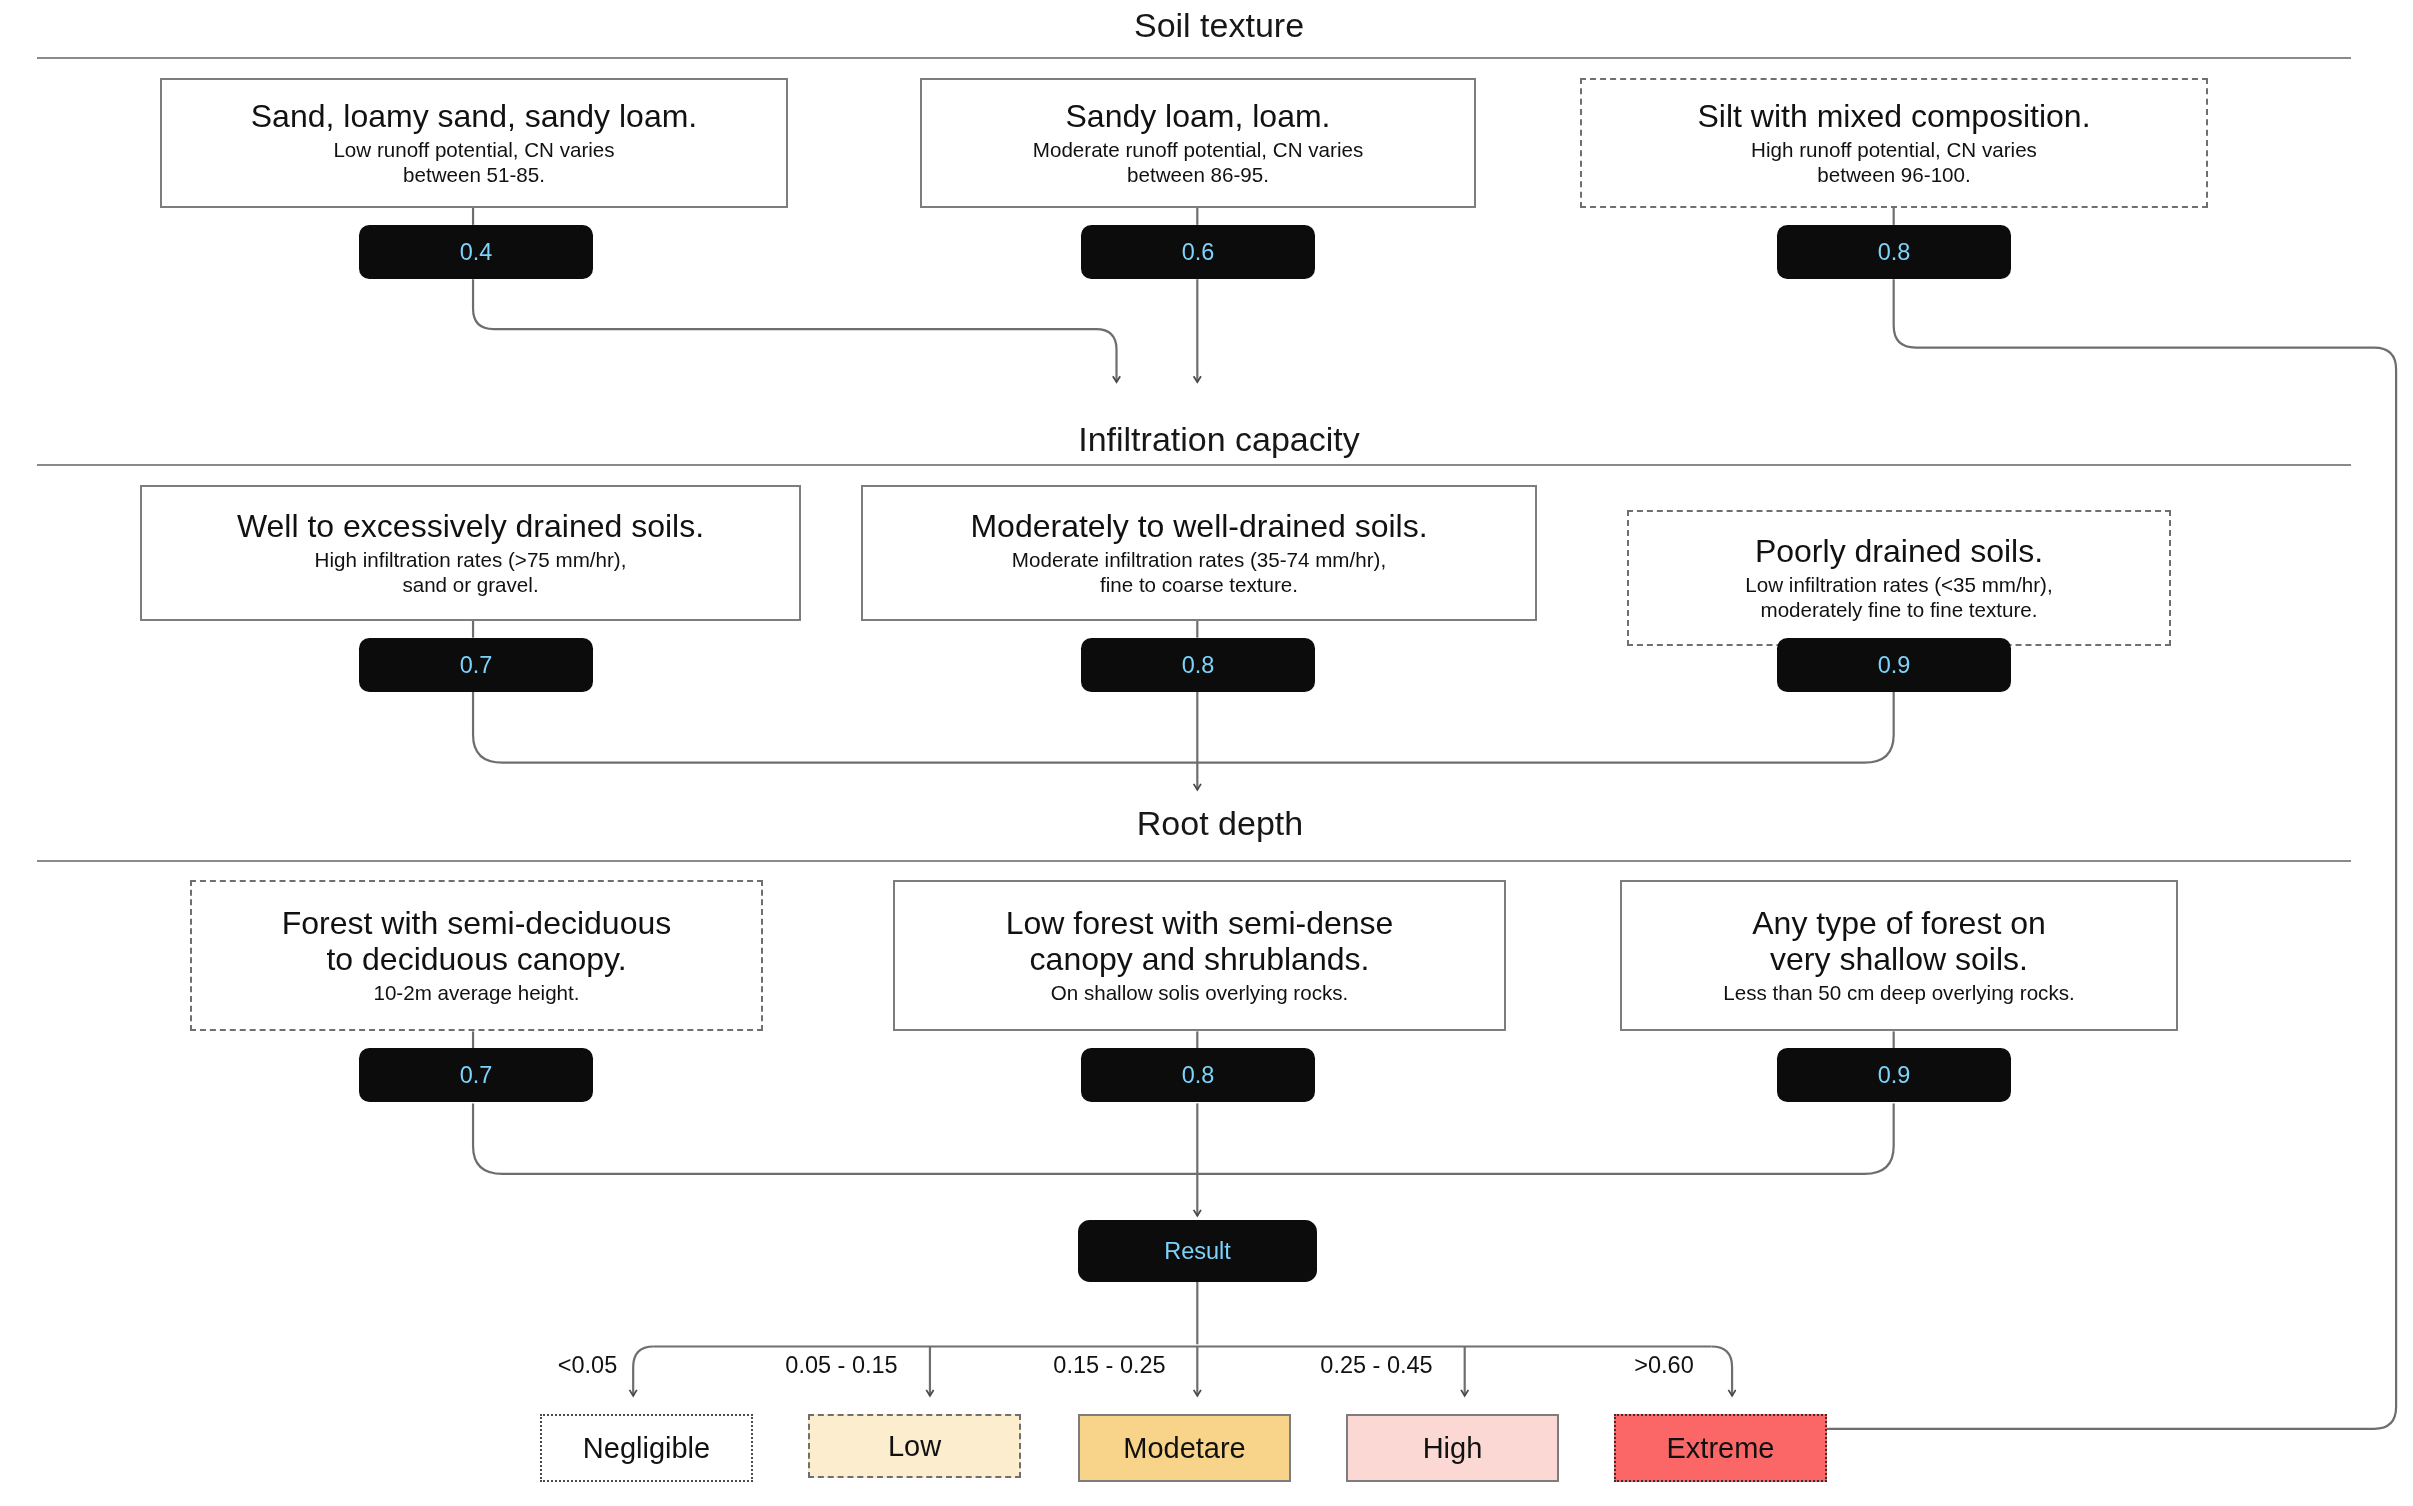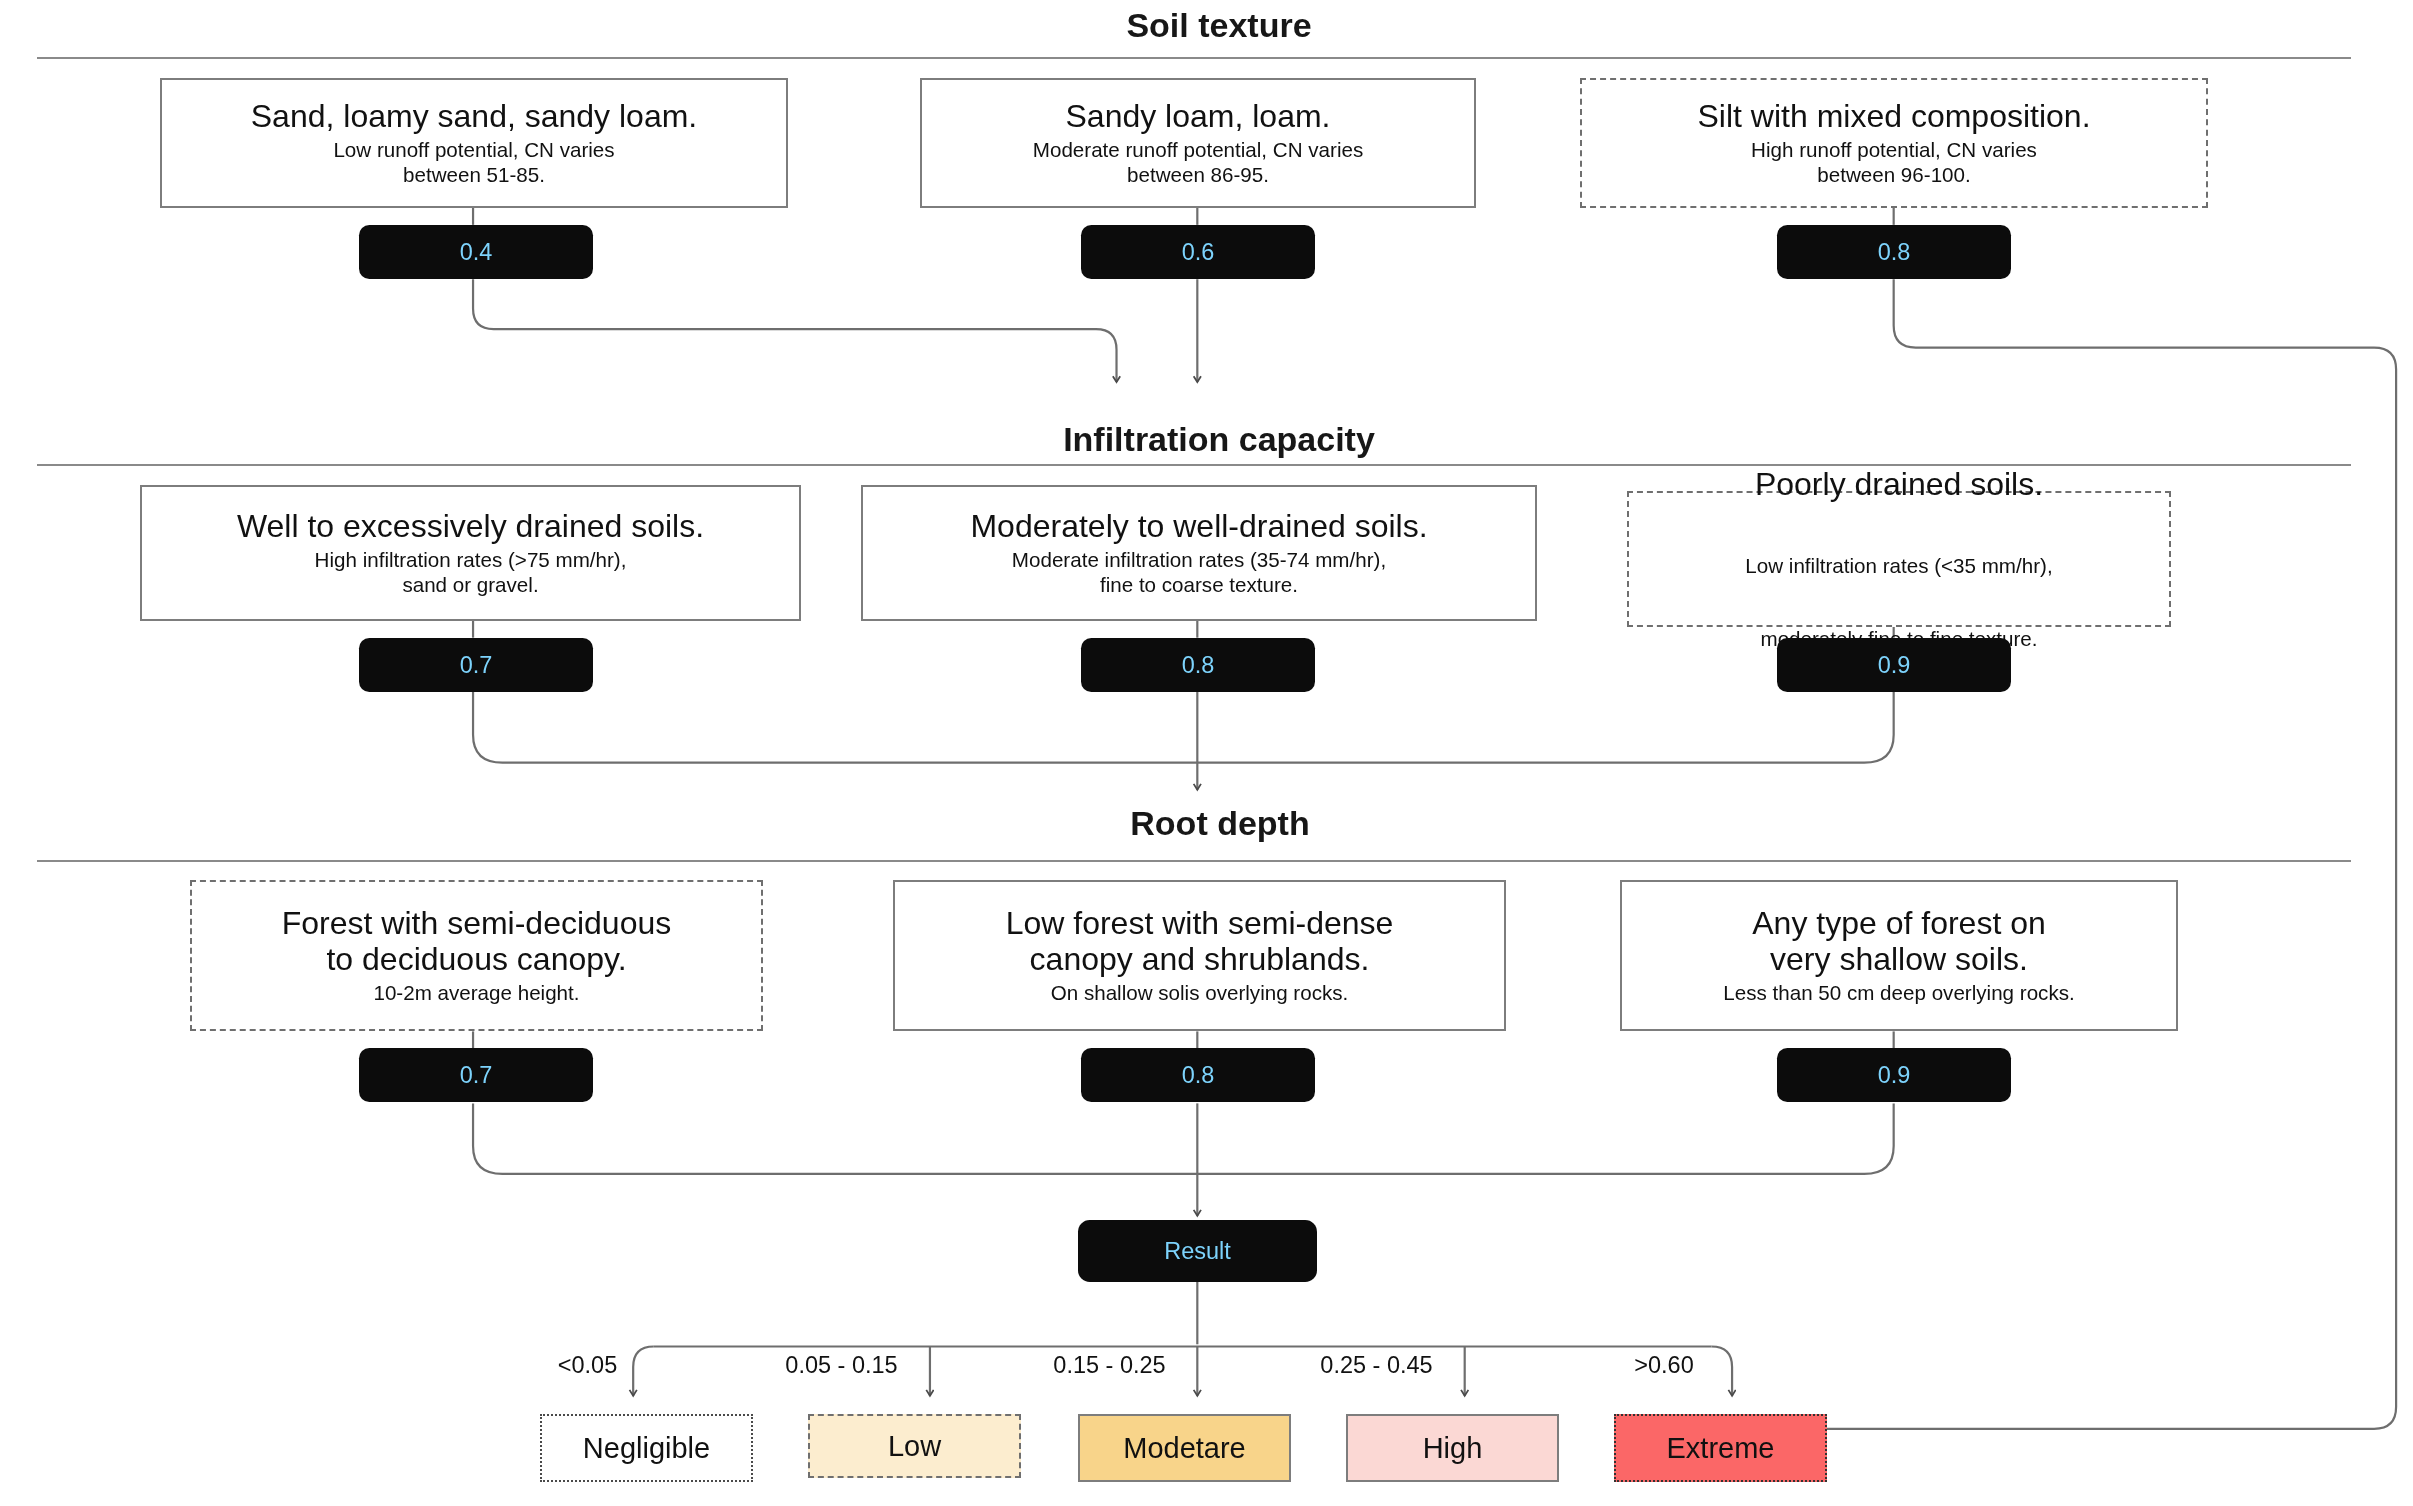--- a/index.html
+++ b/index.html
@@ -21,21 +21,21 @@
     left:0; top:0;
     width:2413px; height:1506px;
     pointer-events:none;
     z-index:1;
   }
   
   .section-title{
     position:absolute;
     text-align:center;
     font-size:34px;
-    font-weight:700;
+    font-weight:400;
     color:#171717;
     white-space:nowrap;
     z-index:3;
   }
   .section-rule{
     position:absolute;
     height:0;
     border-top:2.2px solid #8a8a8a;
     z-index:2;
   }
@@ -212,21 +212,21 @@
   </div>
   <div class="pill" style="left:359px;top:638px;width:234px;height:54px;">0.7</div>
 
   <div class="card" style="left:861px;top:485px;width:676px;height:136px;">
     <div class="title">Moderately to well-drained soils.</div>
     <div class="sub">Moderate infiltration rates (35-74 mm/hr),</div>
     <div class="sub" style="margin-top:0;">fine to coarse texture.</div>
   </div>
   <div class="pill" style="left:1081px;top:638px;width:234px;height:54px;">0.8</div>
 
-  <div class="card dashed" style="left:1627px;top:491px;width:544px;height:136px;gap:48px;">
+  <div class="card dashed" style="left:1627px;top:510px;width:544px;height:136px;">
     <div class="title">Poorly drained soils.</div>
     <div class="sub">Low infiltration rates (&lt;35 mm/hr),</div>
     <div class="sub" style="margin-top:0;">moderately fine to fine texture.</div>
   </div>
   <div class="pill" style="left:1777px;top:638px;width:234px;height:54px;">0.9</div>
 
   <div class="section-title" style="left:992px;top:804px;width:456px;">Root depth</div>
   <div class="section-rule" style="left:37px;top:860px;width:2314px;"></div>
 
   <div class="card dashed" style="left:190px;top:880px;width:573px;height:151px;">

